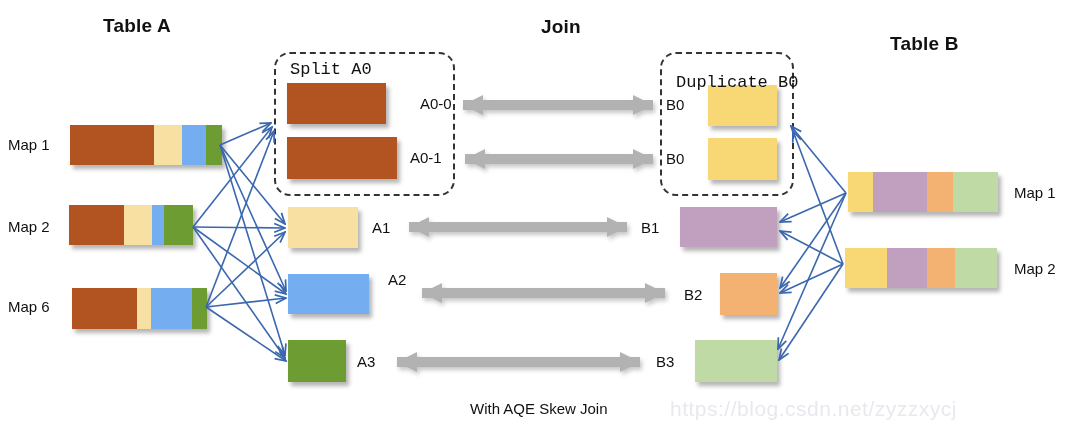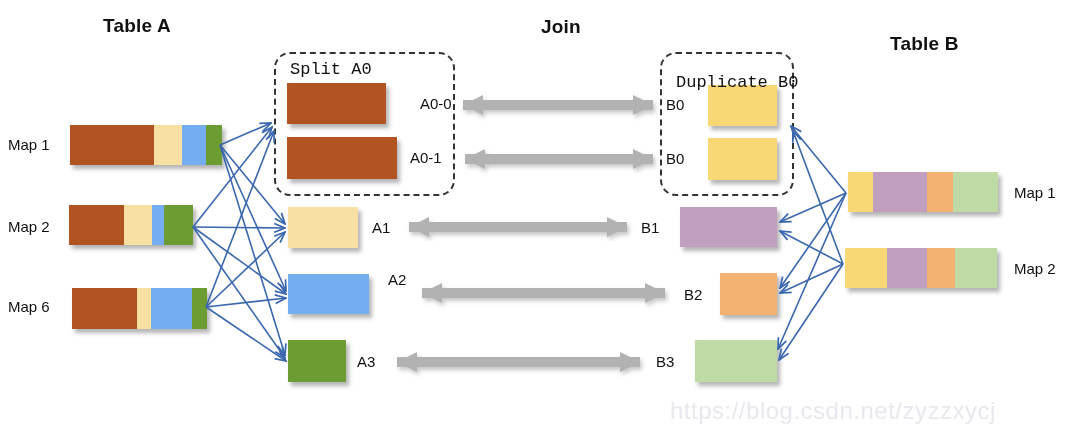--- a/index.html
+++ b/index.html
@@ -9,21 +9,21 @@
   }
   .abs{position:absolute;}
   .hdr{font-size:19px;font-weight:bold;letter-spacing:0.2px;z-index:3;}
   .lbl{font-size:15px;line-height:16px;white-space:nowrap;z-index:3;}
   .bar{display:flex;flex-direction:row;box-shadow:3px 4px 4px rgba(90,90,90,0.45);z-index:2;}
   .seg{height:100%;}
   .box{box-shadow:3px 4px 4px rgba(90,90,90,0.45);z-index:2;}
   .dashed{border:2px dashed #333;border-radius:16px;background:transparent;z-index:1;}
   .grplbl{font-size:17px;font-weight:normal;z-index:3;font-family:Liberation Mono, monospace;}
   .caption{font-size:15px;z-index:3;}
-  .watermark{font-size:24px;color:#e7e9ee;letter-spacing:0.5px;z-index:1;white-space:nowrap;}
+  .watermark{font-size:21px;color:#e7e9ee;letter-spacing:0.5px;z-index:1;white-space:nowrap;}
   .c-brown{background:#b25422;}
   .c-cream{background:#f7e0a1;}
   .c-blue{background:#74aef1;}
   .c-green{background:#6d9c32;}
   .c-yellow{background:#f8d775;}
   .c-purple{background:#c1a0bf;}
   .c-orange{background:#f4b272;}
   .c-light_green{background:#bfdaa4;}
   svg.arrows{position:absolute;left:0;top:0;z-index:5;pointer-events:none;}
   .ga{filter:drop-shadow(2px 3px 2px rgba(0,0,0,0.22));}
@@ -97,20 +97,21 @@
   <div class="abs bar" style="left:845px;top:248px;width:152px;height:40px;">
       <div class="seg c-yellow" style="width: 42px;"></div>
       <div class="seg c-purple" style="width: 40px;"></div>
       <div class="seg c-orange" style="width: 28px;"></div>
       <div class="seg c-light_green" style="width: 42px;"></div>
     </div>
 
   <div class="abs lbl" style="left:1014px;top:185px;">Map 1</div>
   <div class="abs lbl" style="left:1014px;top:261px;">Map 2</div>
 
+  <div class="abs caption" style="left:470px;top:400px;">With AQE Skew Join</div>
   <div class="abs watermark" style="left:670px;top:397px;">https://blog.csdn.net/zyzzxycj</div>
 
   <svg class="arrows" width="1080" height="433" viewBox="0 0 1080 433">
     <defs>
       <marker id="gh" viewBox="0 0 10 10" refX="10" refY="5" markerWidth="2.4" markerHeight="2.0" orient="auto-start-reverse">
         <path d="M0,0 L10,5 L0,10 Z" fill="#b2b2b2"></path>
       </marker>
       <marker id="bh" viewBox="0 0 12 10" refX="11" refY="5" markerWidth="13" markerHeight="11" orient="auto" markerUnits="userSpaceOnUse">
         <path d="M1,1 L11,5 L1,9" fill="none" stroke="#3a67ae" stroke-width="1.6"></path>
       </marker>

